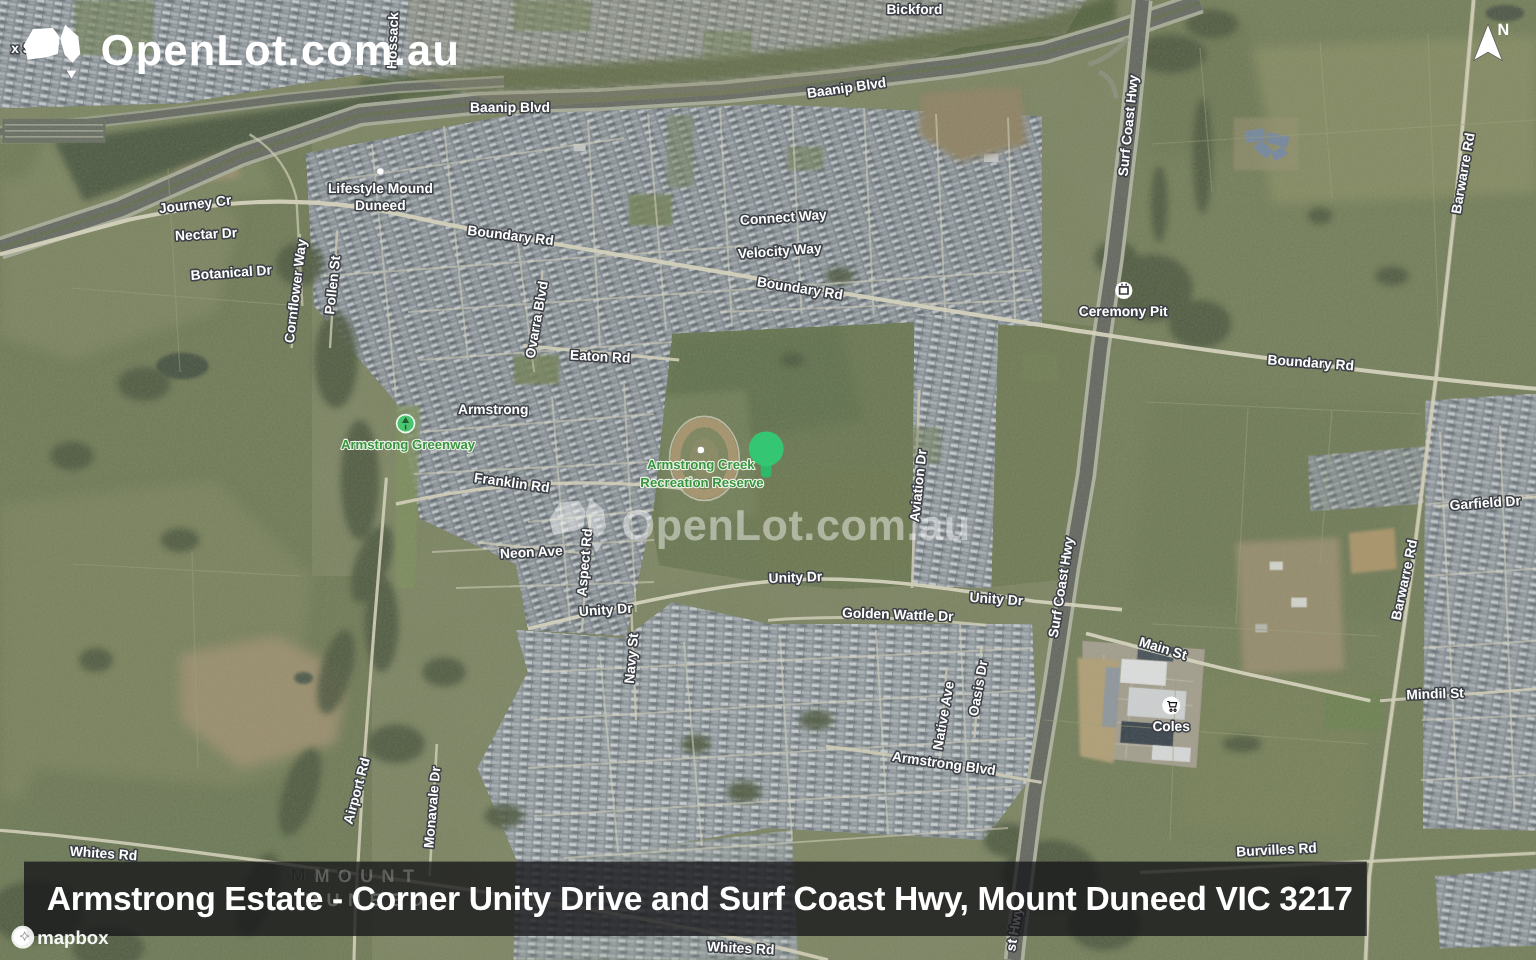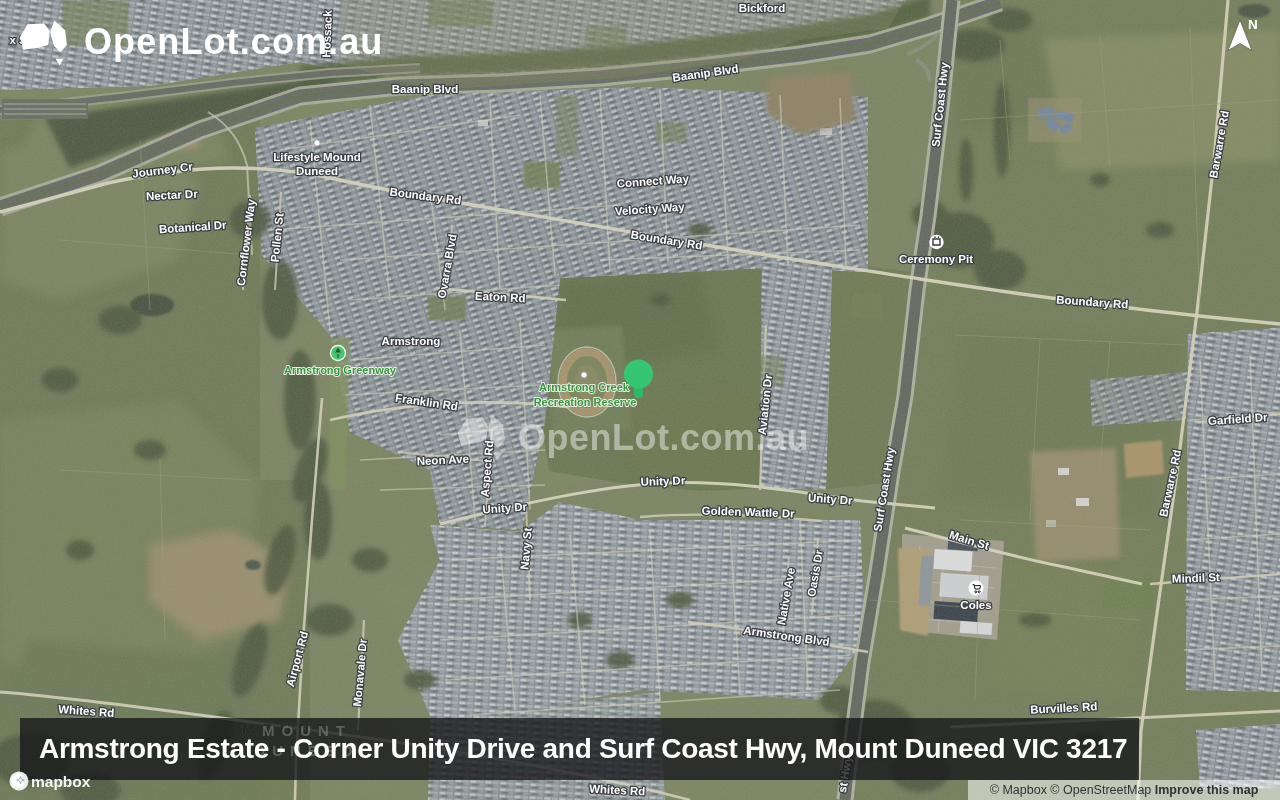--- a/index.html
+++ b/index.html
@@ -438,15 +438,14 @@
 
 <div style="position:absolute;left:8px;top:770px">
 <svg width="90" height="24" viewBox="0 0 90 24">
 <circle cx="11" cy="11" r="9.5" fill="#fff" opacity="0.9"></circle>
 <path d="M14.5,5 a7,7 0 1 0 2,9 a8,8 0 0 1 -2,-9" fill="#fff"></path>
 <path d="M12.5,6.5 l1,2.6 2.6,1 -2.6,1 -1,2.6 -1,-2.6 -2.6,-1 2.6,-1 Z" fill="#fff" stroke="#667" stroke-width="0.5"></path>
 <text x="23" y="17" font-family="Liberation Sans, sans-serif" font-size="15.5" font-weight="bold" fill="#fff" opacity="0.95">mapbox</text>
 </svg>
 </div>
 
-<div style="position:absolute;right:0;top:780px;width:312px;height:20px;background:rgba(255,255,255,0.55);color:#333;font-size:12.5px;display:flex;align-items:center;justify-content:center;white-space:nowrap">© Mapbox © OpenStreetMap&nbsp;<b>Improve this map</b></div>
 
 </div>
 
 </body></html>

